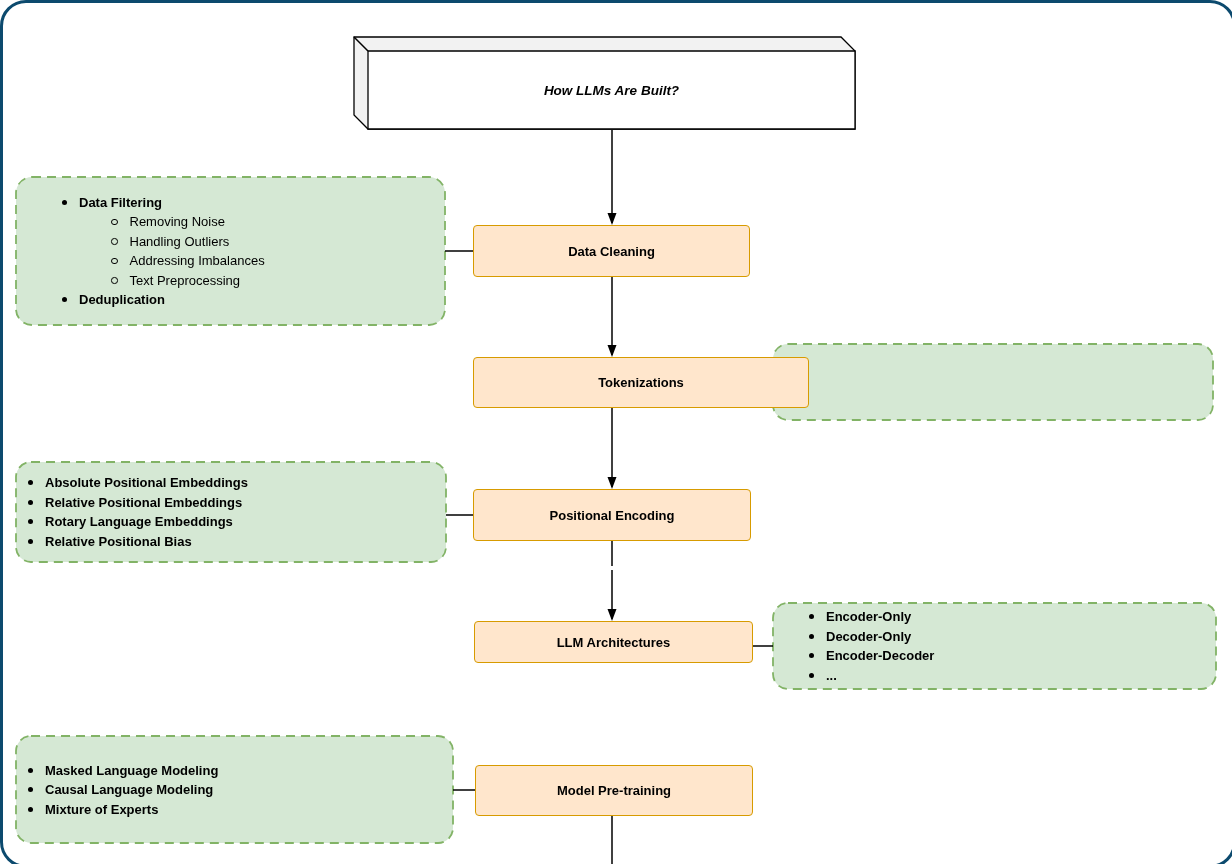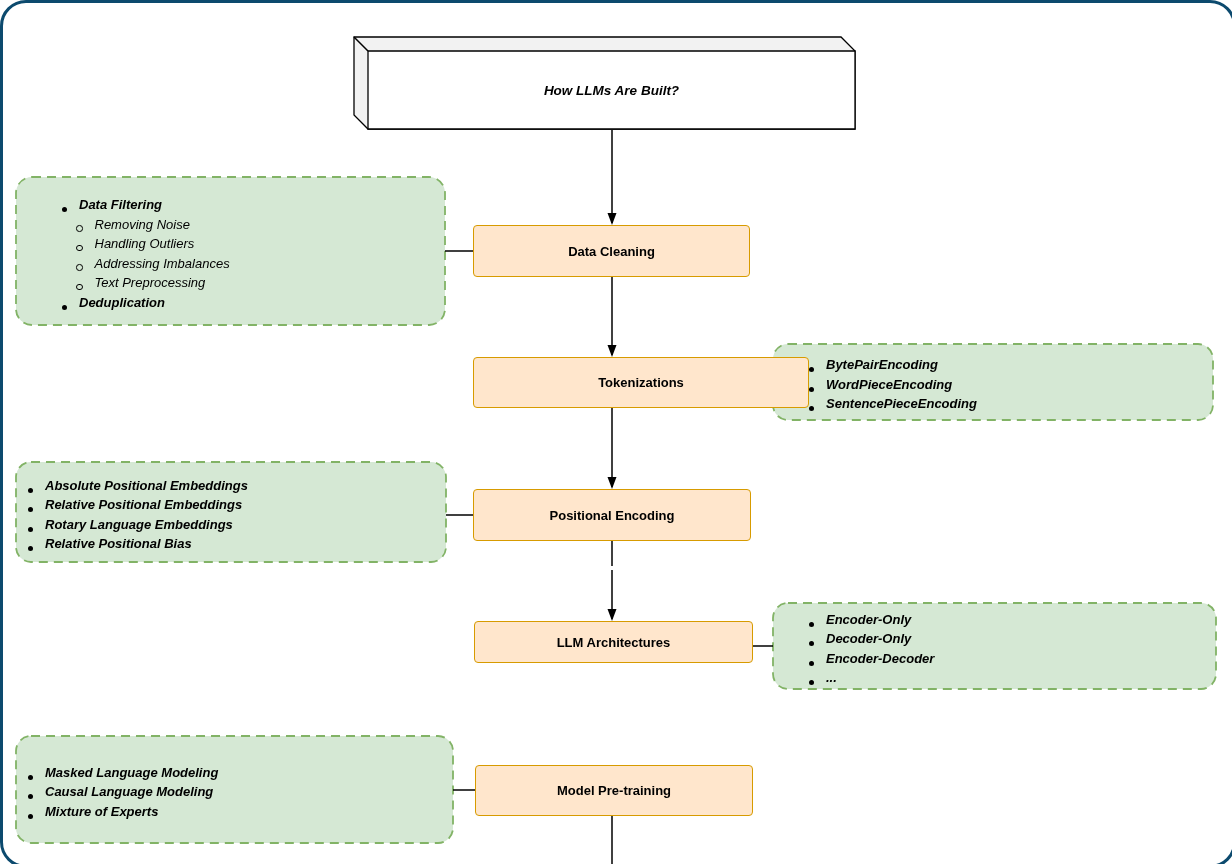--- a/index.html
+++ b/index.html
@@ -22,26 +22,26 @@
   .node{
     position:absolute;background:var(--node-fill,#ffe6cc);
     border:1.5px solid var(--node-border,#d79b00);border-radius:4px;
     display:flex;align-items:center;justify-content:center;
     font-size:13px;font-weight:bold;box-sizing:border-box;
   }
   .note{
     position:absolute;display:flex;flex-direction:column;justify-content:center;
     box-sizing:border-box;
   }
-  .r{display:flex;align-items:flex-end;height:19.5px;font-size:13px;font-weight:bold;white-space:nowrap;font-style:italic;}
+  .r{display:flex;align-items:center;height:19.5px;font-size:13px;font-weight:bold;white-space:nowrap;}
   .r::before{content:"";flex:0 0 auto;width:5px;height:5px;border-radius:50%;background:#000;margin-right:12px;}
   .r.sub{font-weight:normal;}
   .r.sub::before{width:4.5px;height:4.5px;background:transparent;border:1.4px solid #000;}
   .note1 .r.top{padding-left:46px;}
-  .note1 .r.sub{padding-left:60px;}
+  .note1 .r.sub{padding-left:95px;}
   .note-left .r.top{padding-left:12px;}
   .note-right .r.top{padding-left:36px;}
 </style>
 </head>
 <body>
 
 <div id="canvas">
 
   <svg id="wires" width="1230" height="862" viewBox="0 0 1230 862">
     <defs>
@@ -106,31 +106,20 @@
         <span>Addressing Imbalances</span>
       </div>
     <div class="r sub">
         <span>Text Preprocessing</span>
       </div>
     <div class="r top">
         <span>Deduplication</span>
       </div>
   </div>
 
-  <div class="note note-right" style="left:770px;top:341px;width:440px;height:76px">
-    <div class="r top">
-        <span>BytePairEncoding</span>
-      </div>
-    <div class="r top">
-        <span>WordPieceEncoding</span>
-      </div>
-    <div class="r top">
-        <span>SentencePieceEncoding</span>
-      </div>
-  </div>
 
   <div class="note note-left" style="left:13px;top:459px;width:430px;height:100px">
     <div class="r top">
         <span>Absolute Positional Embeddings</span>
       </div>
     <div class="r top">
         <span>Relative Positional Embeddings</span>
       </div>
     <div class="r top">
         <span>Rotary Language Embeddings</span>

